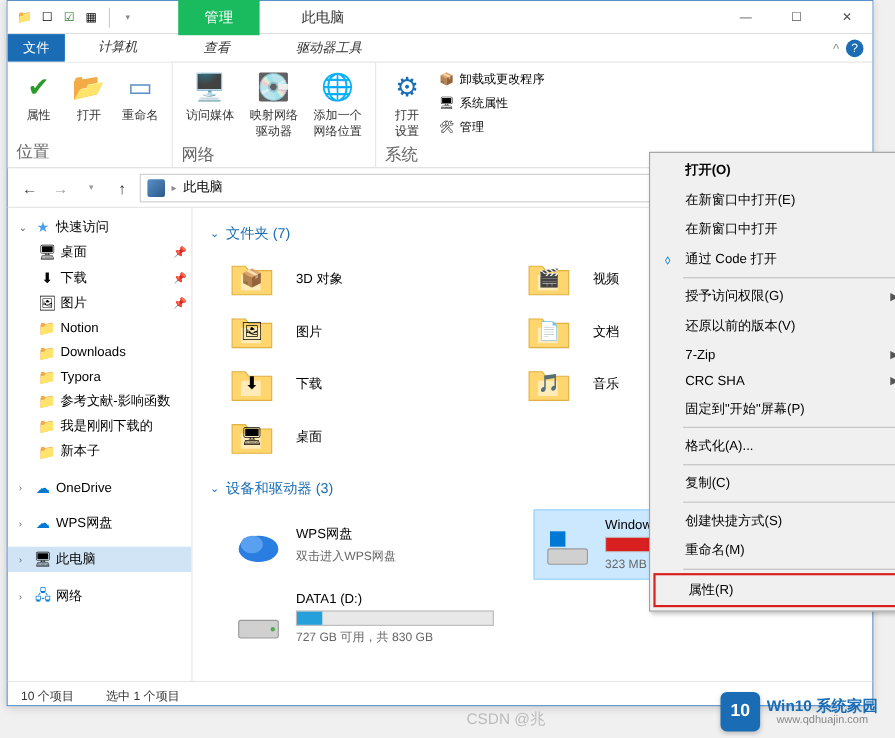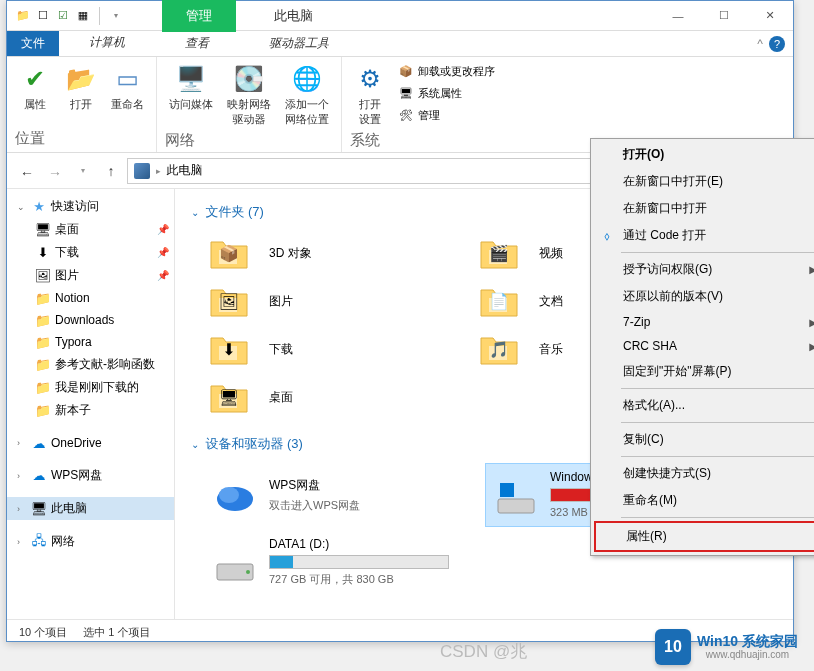--- a/index.html
+++ b/index.html
@@ -52,34 +52,34 @@
 .folder-name { font-size: 12px; margin-left: 12px; }
 .drive-item { display: flex; align-items: center; gap: 10px; width: 250px; padding: 6px; }
 .drive-item.selected { background: #cce8ff; border: 1px solid #99d1ff; }
 .drive-icon { width: 48px; height: 40px; display: flex; align-items: flex-end; justify-content: center; }
 .drive-info { flex: 1; }
 .drive-name { font-size: 12px; margin-bottom: 4px; }
 .drive-bar { height: 14px; background: #e8e8e8; border: 1px solid #bbb; margin-bottom: 3px; position: relative; }
 .drive-fill { height: 100%; background: #26a0da; }
 .drive-fill.full { background: #d92020; }
 .drive-status { font-size: 11px; color: #666; }
-.statusbar { height: 26px; border-top: 1px solid #e5e5e5; display: flex; align-items: center; padding: 0 12px; font-size: 11px; color: #333; gap: 16px; }
+.statusbar { height: 26px; border-top: 1px solid #e5e5e5; display: flex; align-items: center; padding: 0 12px; font-size: 11px; color: #333; gap: 29px; }
 .context-menu { position: absolute; left: 590px; top: 138px; width: 238px; background: #f0f0f0; border: 1px solid #a0a0a0; box-shadow: 2px 2px 4px rgba(0,0,0,0.25); z-index: 100; font-size: 12px; padding: 2px; }
 .ctx-item { display: flex; align-items: center; padding: 5px 8px 5px 30px; position: relative; }
 .ctx-item.bold { font-weight: bold; }
 .ctx-icon { position: absolute; left: 6px; width: 16px; height: 16px; display: flex; align-items: center; justify-content: center; font-size: 12px; }
 .ctx-arrow { margin-left: auto; font-size: 10px; color: #555; }
 .ctx-sep { height: 1px; background: #c0c0c0; margin: 3px 2px 3px 28px; }
 .ctx-highlight { border: 2px solid #d92020; margin: 1px; }
 .watermark { position: absolute; right: 16px; bottom: 6px; display: flex; align-items: center; gap: 6px; font-size: 14px; margin-left: 30px; }
 .wm-badge { width: 36px; height: 36px; background: #1a6db5; border-radius: 6px; color: #fff; display: flex; align-items: center; justify-content: center; font-weight: bold; font-size: 16px; box-shadow: 0 2px 4px rgba(0,0,0,0.2); }
 .wm-text { display: flex; flex-direction: column; line-height: 1.1; align-items: center; }
 .wm-line1 { color: #1a6db5; font-weight: bold; }
 .wm-line2 { color: #888; font-size: 10px; }
-.csdn { position: absolute; left: 440px; bottom: 8px; font-size: 17px; color: #bbb; }
+.csdn { position: absolute; left: 424px; bottom: 8px; font-size: 14px; color: #bbb; }
 svg { display: block; }
 </style>
 </head>
 <body>
 
 <div class="window">
 
   <div class="titlebar">
     <div class="titlebar-qat">
       <span class="qat-icon">📁</span>

